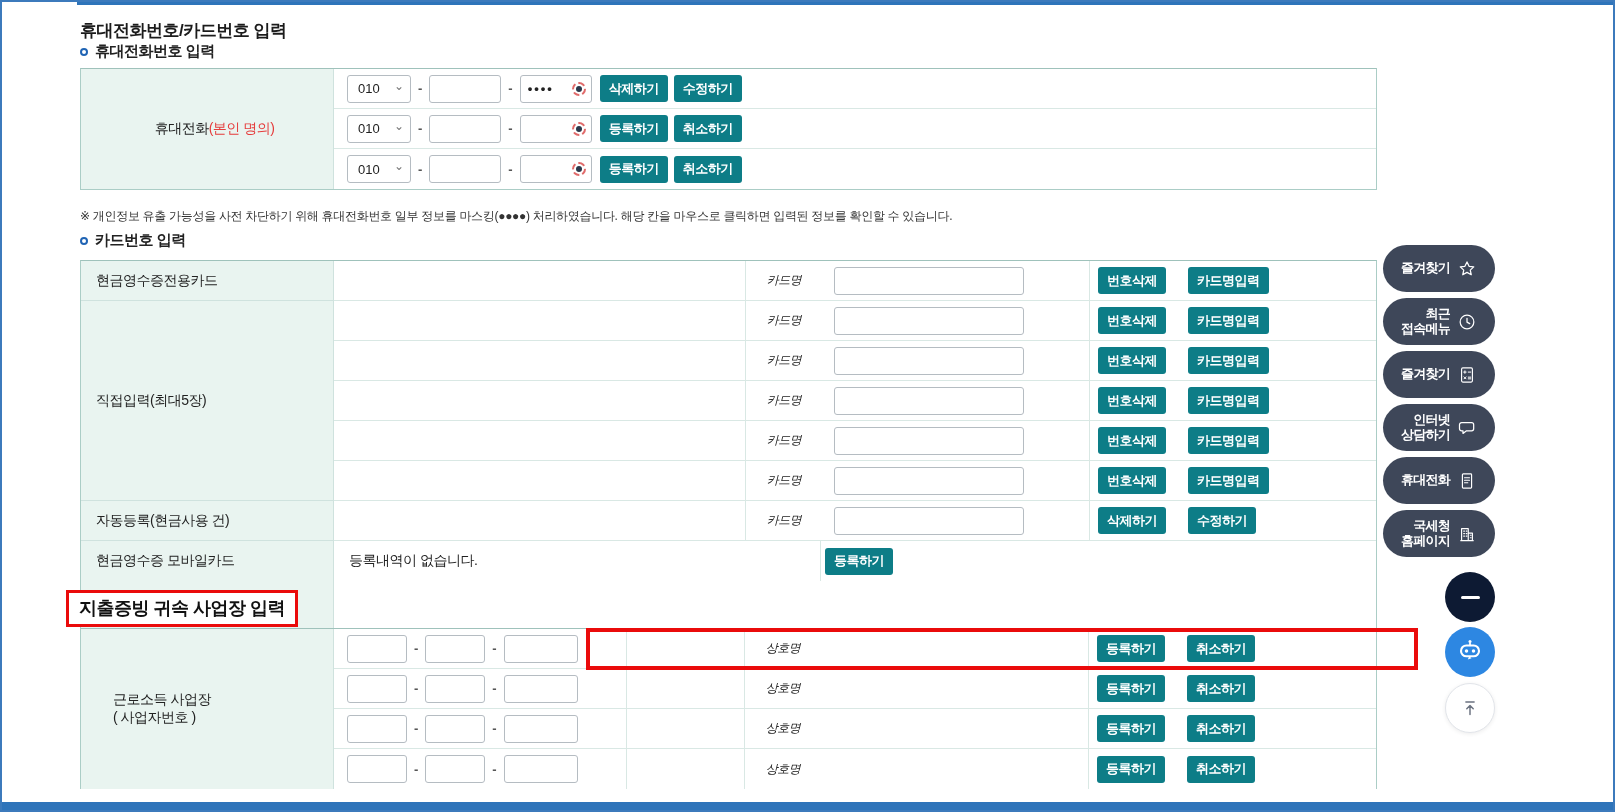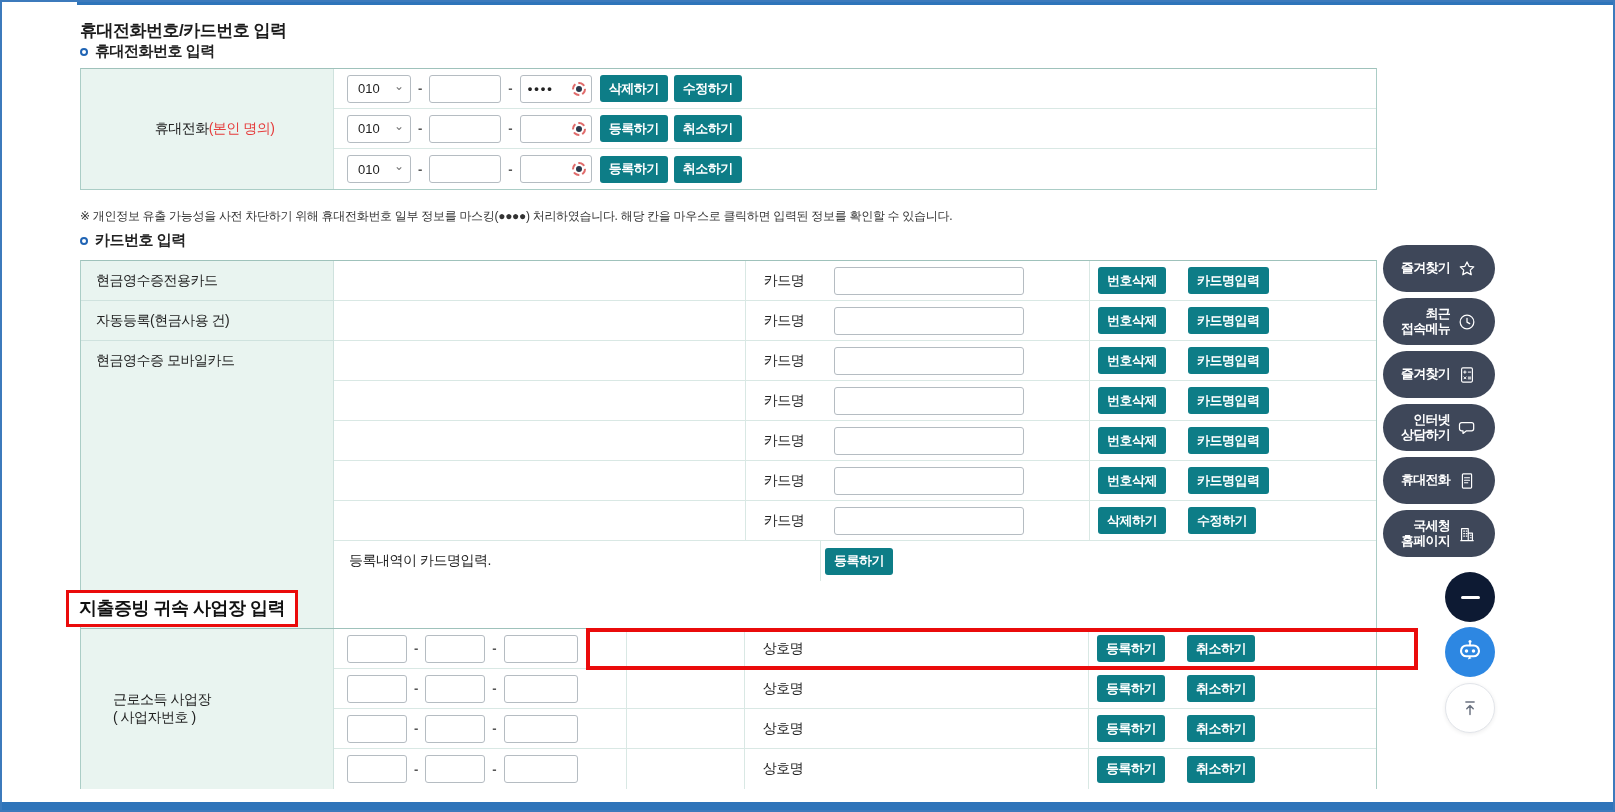--- a/index.html
+++ b/index.html
@@ -21,21 +21,21 @@
   .lbl-cell{box-sizing:border-box;display:flex;flex-direction:column;justify-content:center;padding-left:15px;font-size:14px;color:#222;letter-spacing:-0.5px;}
   .lbl-cell.bordered{border-bottom:1px solid #cfe2de;}
   .rows{flex:1;display:flex;flex-direction:column;}
   .tr{height:40px;box-sizing:border-box;border-bottom:1px solid #d9e8e4;display:flex;align-items:center;position:relative;}
   .tr:last-child{border-bottom:none;}
   .red-note{color:#e53b3b;}
 
   
   .td{height:100%;box-sizing:border-box;display:flex;align-items:center;flex-shrink:0;}
   .td.spacer{width:412px;border-right:1px solid #d9e8e4;}
-  .td.fieldname{width:76px;justify-content:center;font-size:14px;color:#222;letter-spacing:-0.5px;}
+  .td.fieldname{width:76px;justify-content:center;font-size:12px;color:#222;letter-spacing:-0.5px;font-style:italic;}
   .td.inputcell{width:268px;border-right:1px solid #d9e8e4;}
   .td.btns{flex:1;padding-left:8px;gap:22px;}
   .td.biz-inputs{width:293px;border-right:1px solid #d9e8e4;padding-left:13px;}
   .td.biz-fill{width:118px;border-right:1px solid #d9e8e4;}
   .td.mobile-text{width:487px;border-right:1px solid #d9e8e4;padding-left:15px;font-size:14px;color:#222;letter-spacing:-0.5px;}
   .td.mobile-btn{flex:1;padding-left:4px;}
 
   
   input.box{height:28px;box-sizing:border-box;border:1px solid #b5bcc2;border-radius:3px;background:#fff;font-size:13px;padding:0 7px;color:#222;outline:none;}
   .ph-in{width:72px;}
@@ -146,20 +146,21 @@
   <p class="notice">※ 개인정보 유출 가능성을 사전 차단하기 위해 휴대전화번호 일부 정보를 마스킹(●●●●) 처리하였습니다. 해당 칸을 마우스로 클릭하면 입력된 정보를 확인할 수 있습니다.</p>
 
   <div class="sub-head" style="top:229px;">
     <span class="bullet"></span>
     <span>카드번호 입력</span>
   </div>
 
   <div class="tbl" style="top:258px;height:392px;">
     <div class="lbl-col">
       <div class="lbl-cell bordered" style="height:40px;">현금영수증전용카드</div>
+      <div class="lbl-cell bordered" style="height:200px;">직접입력(최대5장)</div>
       <div class="lbl-cell bordered" style="height:40px;">자동등록(현금사용 건)</div>
       <div class="lbl-cell" style="height:40px;">현금영수증 모바일카드</div>
     </div>
     <div class="rows">
 
       <div class="tr">
         <div class="td spacer"></div>
         <div class="td fieldname">카드명</div>
         <div class="td inputcell">
             <input class="box card-in" style="">
@@ -236,21 +237,21 @@
         <div class="td inputcell">
             <input class="box card-in" style="">
           </div>
         <div class="td btns">
           <button class="tbtn">삭제하기</button>
           <button class="tbtn">수정하기</button>
         </div>
       </div>
 
       <div class="tr">
-        <div class="td mobile-text">등록내역이 카드명입력.</div>
+        <div class="td mobile-text">등록내역이 없습니다.</div>
         <div class="td mobile-btn">
           <button class="tbtn">등록하기</button>
         </div>
       </div>
 
     </div>
   </div>
 
   <div class="biz-head-box">
     <span>지출증빙 귀속 사업장 입력</span>

